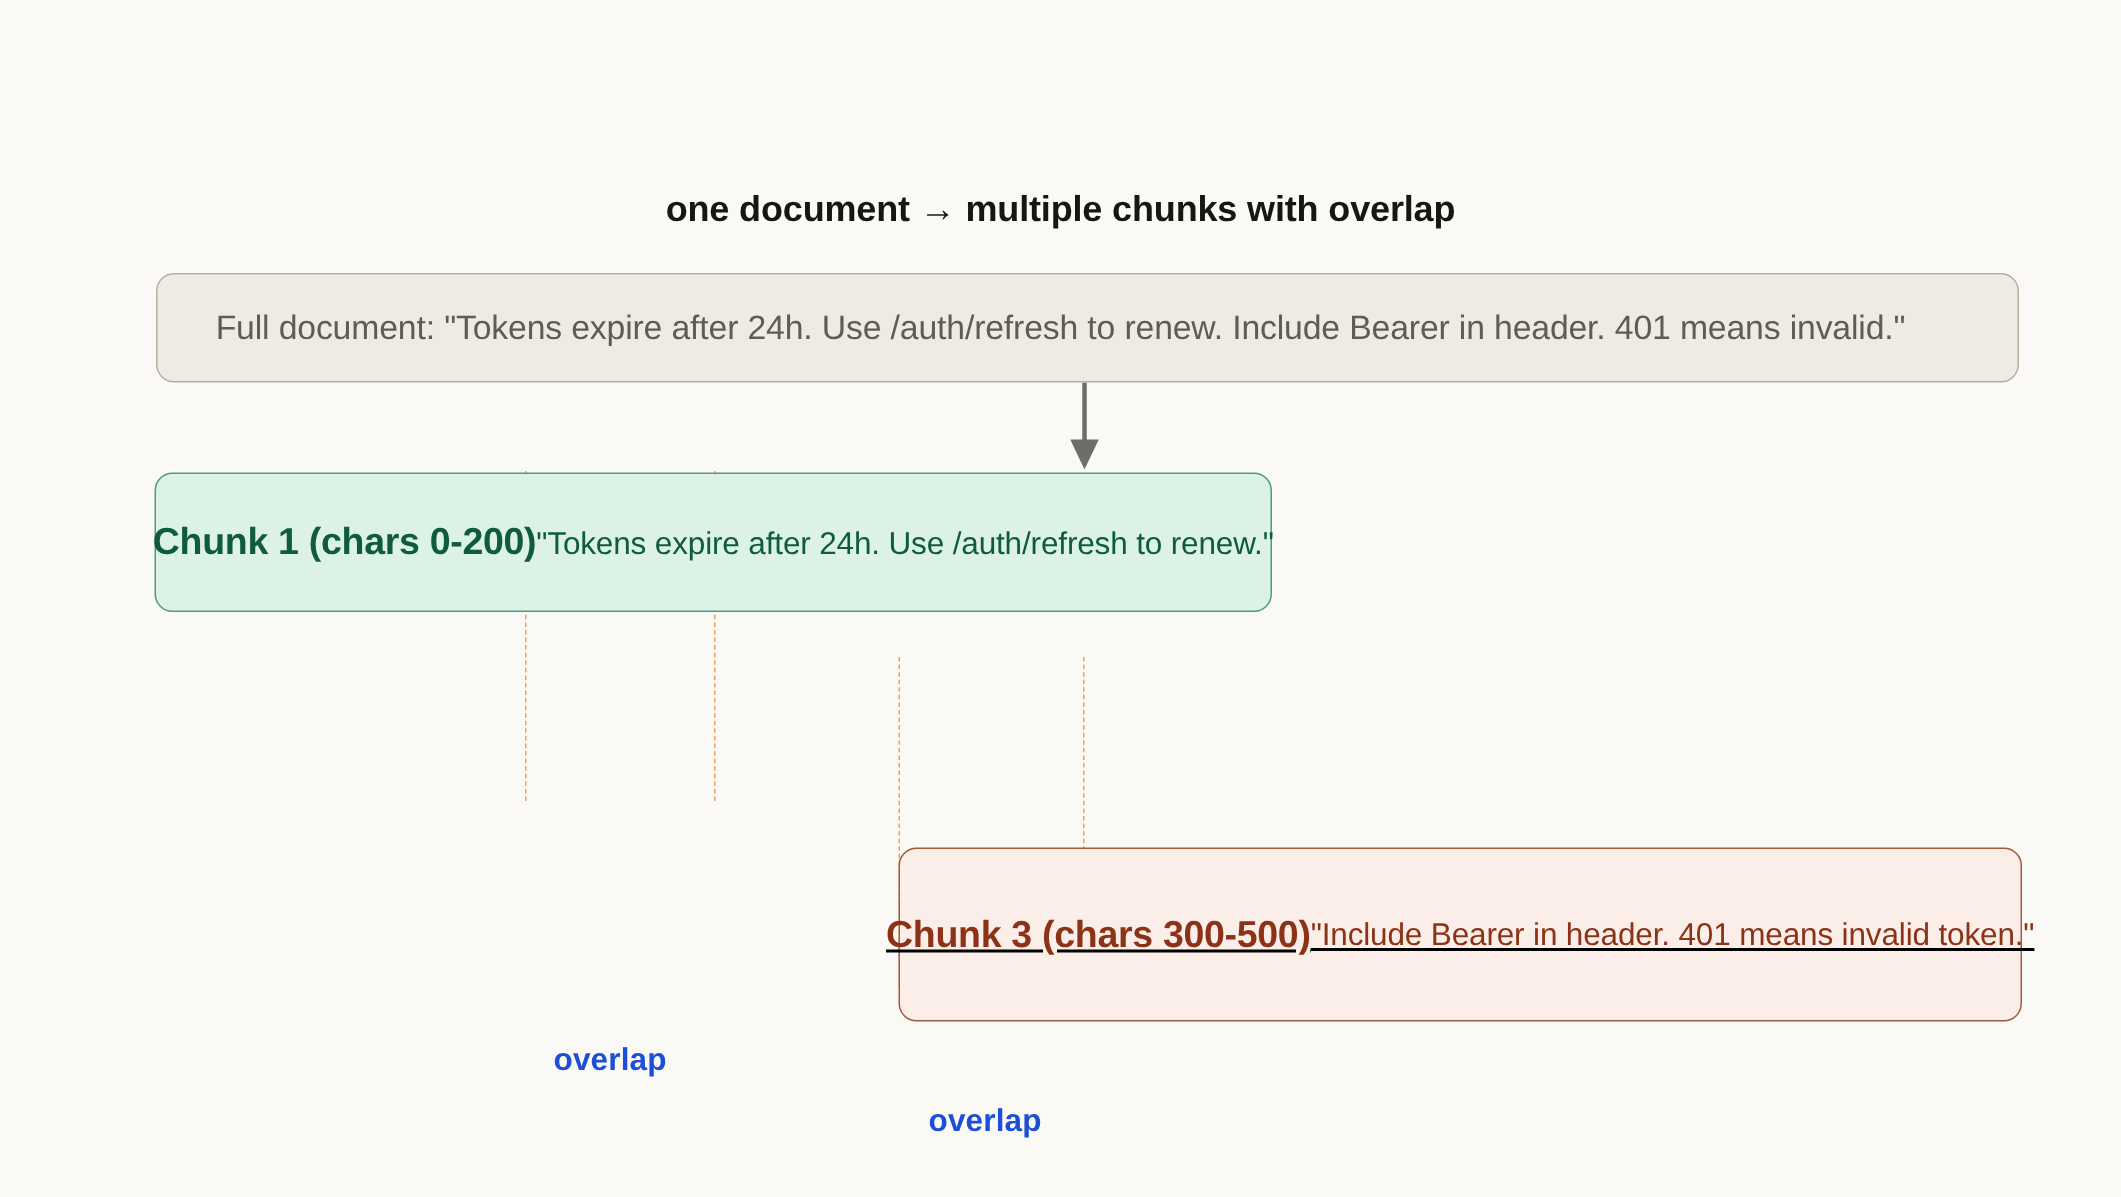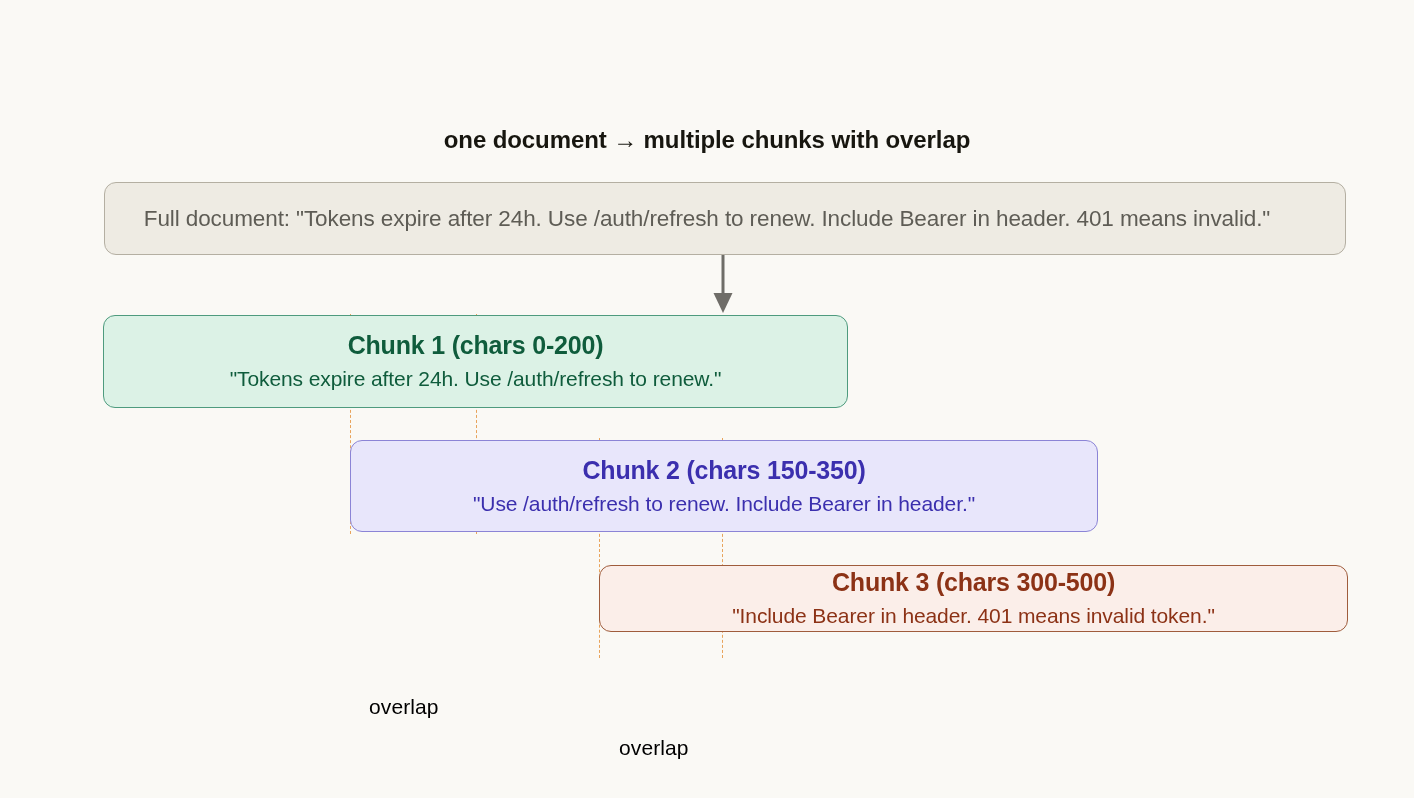--- a/index.html
+++ b/index.html
@@ -112,21 +112,21 @@
   }
 
   
   .chunk {
     position: absolute;
     box-sizing: border-box;
     border-radius: 12px;
     border-width: 1.5px;
     border-style: solid;
     display: flex;
-    flex-direction: column;
+    flex-direction: row;
     align-items: center;
     justify-content: center;
   }
   .chunk .chunk-title {
     font-family: "Liberation Sans", sans-serif;
     font-weight: bold;
     font-size: 25px;
     line-height: 33px;
     letter-spacing: -0.2px;
     white-space: nowrap;
@@ -157,35 +157,37 @@
     height: 92px;
     background: #e8e6fb;
     border-color: #8b84d6;
   }
   .chunk-2 .chunk-title, .chunk-2 .chunk-text { color: #3b2fae; }
 
   .chunk-3 {
     left: 599px;
     top: 565px;
     width: 749px;
-    height: 67px;
+    height: 116px;
     background: #fbeee9;
     border-color: #9f5c3c;
+    text-decoration: underline;
   }
   .chunk-3 .chunk-title, .chunk-3 .chunk-text { color: #8c3216; }
 
   
   .overlap-label {
     position: absolute;
     font-family: "Liberation Sans", sans-serif;
     font-size: 21px;
     line-height: 28px;
-    color: #000000;
+    color: #1d4ed8;
     white-space: nowrap;
     letter-spacing: 0.1px;
+    font-weight: bold;
   }
   .overlap-label.label-1 { left: 369px; top: 693px; }
   .overlap-label.label-2 { left: 619px; top: 734px; }
 </style>
 </head>
 <body>
 
 <div id="stage">
 
 
@@ -200,24 +202,20 @@
   </svg>
 
   <div class="overlap-band band-1"></div>
   <div class="overlap-band band-2"></div>
 
   <div class="chunk chunk-1">
     <div class="chunk-title">Chunk 1 (chars 0-200)</div>
     <div class="chunk-text">"Tokens expire after 24h. Use /auth/refresh to renew."</div>
   </div>
 
-  <div class="chunk chunk-2">
-    <div class="chunk-title">Chunk 2 (chars 150-350)</div>
-    <div class="chunk-text">"Use /auth/refresh to renew. Include Bearer in header."</div>
-  </div>
 
   <div class="chunk chunk-3">
     <div class="chunk-title">Chunk 3 (chars 300-500)</div>
     <div class="chunk-text">"Include Bearer in header. 401 means invalid token."</div>
   </div>
 
   <div class="overlap-label label-1">overlap</div>
   <div class="overlap-label label-2">overlap</div>
 
 </div>

